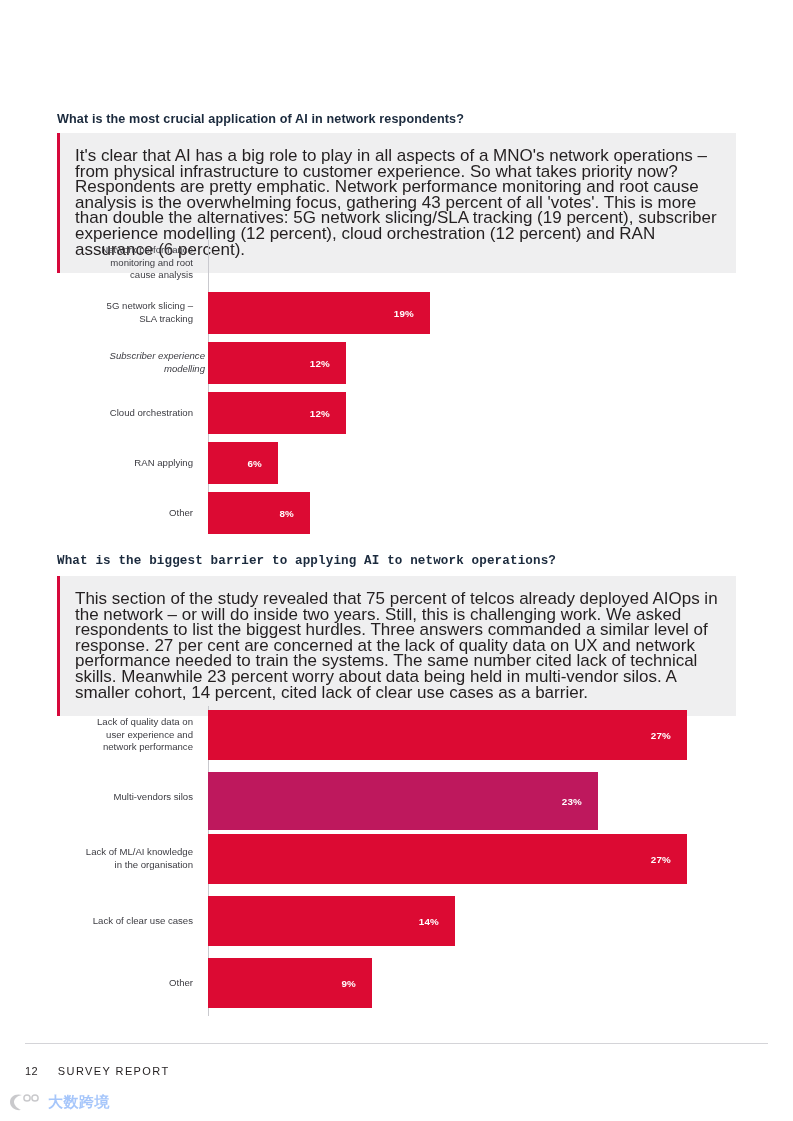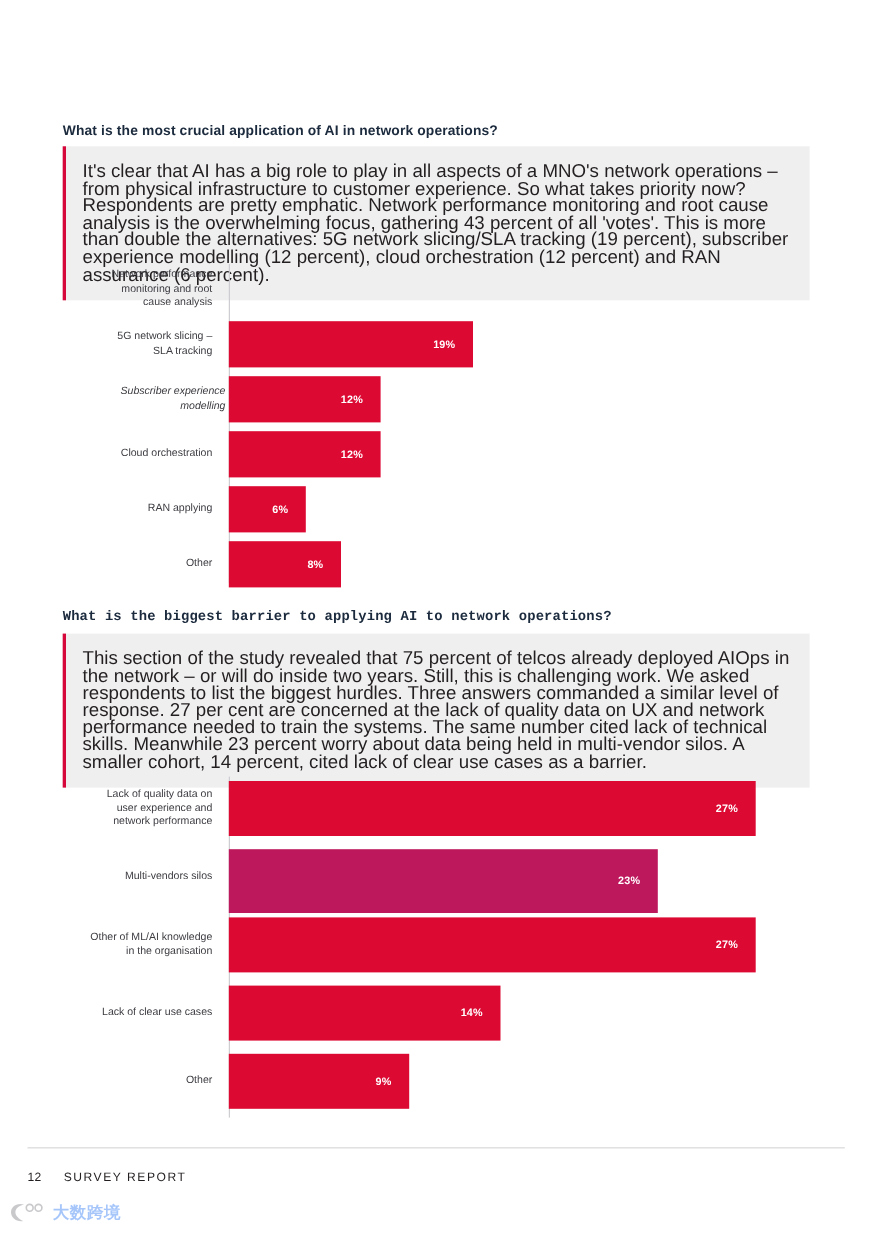--- a/index.html
+++ b/index.html
@@ -147,21 +147,21 @@
     font-weight: bold;
     color: #3b82f6;
     letter-spacing: 0.5px;
   }
 </style>
 </head>
 <body>
 
 <div class="page">
 
-  <div class="section-heading" style="top:112px;">What is the most crucial application of AI in network operations?</div>
+  <div class="section-heading" style="top:112px;">What is the most crucial application of AI in network respondents?</div>
 
   <div class="callout" style="top:133px;">
     <span class="callout-accent"></span>
     <p>It's clear that AI has a big role to play in all aspects of a MNO's network operations – from physical infrastructure to customer experience. So what takes priority now? Respondents are pretty emphatic. Network performance monitoring and root cause analysis is the overwhelming focus, gathering 43 percent of all 'votes'. This is more than double the alternatives: 5G network slicing/SLA tracking (19 percent), subscriber experience modelling (12 percent), cloud orchestration (12 percent) and RAN assurance (6 percent).</p>
   </div>
 
   <div class="chart" id="chart-1" style="top:240px; height:290px;">
     <span class="chart-axis" style="left:151px;"></span>
   <div class="bar-row" style="top: 2px; height: 42px;">
         <div class="bar-label" style="width: 136px; right: auto; left: 0px; top: 50%; transform: translateY(-50%);">Network performance
@@ -219,21 +219,21 @@
           <span class="bar-value">27%</span>
         </div>
       </div>
       <div class="bar-row" style="top: 66px; height: 50px;">
         <div class="bar-label" style="width: 136px; right: auto; left: 0px; top: 50%; transform: translateY(-50%);">Multi-vendors silos</div>
         <div class="bar" style="left: 151px; top: 0px; height: 58px; width: 390px; background: #be185d;">
           <span class="bar-value">23%</span>
         </div>
       </div>
       <div class="bar-row" style="top: 128px; height: 50px;">
-        <div class="bar-label" style="width: 136px; right: auto; left: 0px; top: 50%; transform: translateY(-50%);">Other of ML/AI knowledge
+        <div class="bar-label" style="width: 136px; right: auto; left: 0px; top: 50%; transform: translateY(-50%);">Lack of ML/AI knowledge
 in the organisation</div>
         <div class="bar" style="left: 151px; top: 0px; height: 50px; width: 479px; background: rgb(220, 10, 51);">
           <span class="bar-value">27%</span>
         </div>
       </div>
       <div class="bar-row" style="top: 190px; height: 50px;">
         <div class="bar-label" style="width: 136px; right: auto; left: 0px; top: 50%; transform: translateY(-50%);">Lack of clear use cases</div>
         <div class="bar" style="left: 151px; top: 0px; height: 50px; width: 247px; background: rgb(220, 10, 51);">
           <span class="bar-value">14%</span>
         </div>

